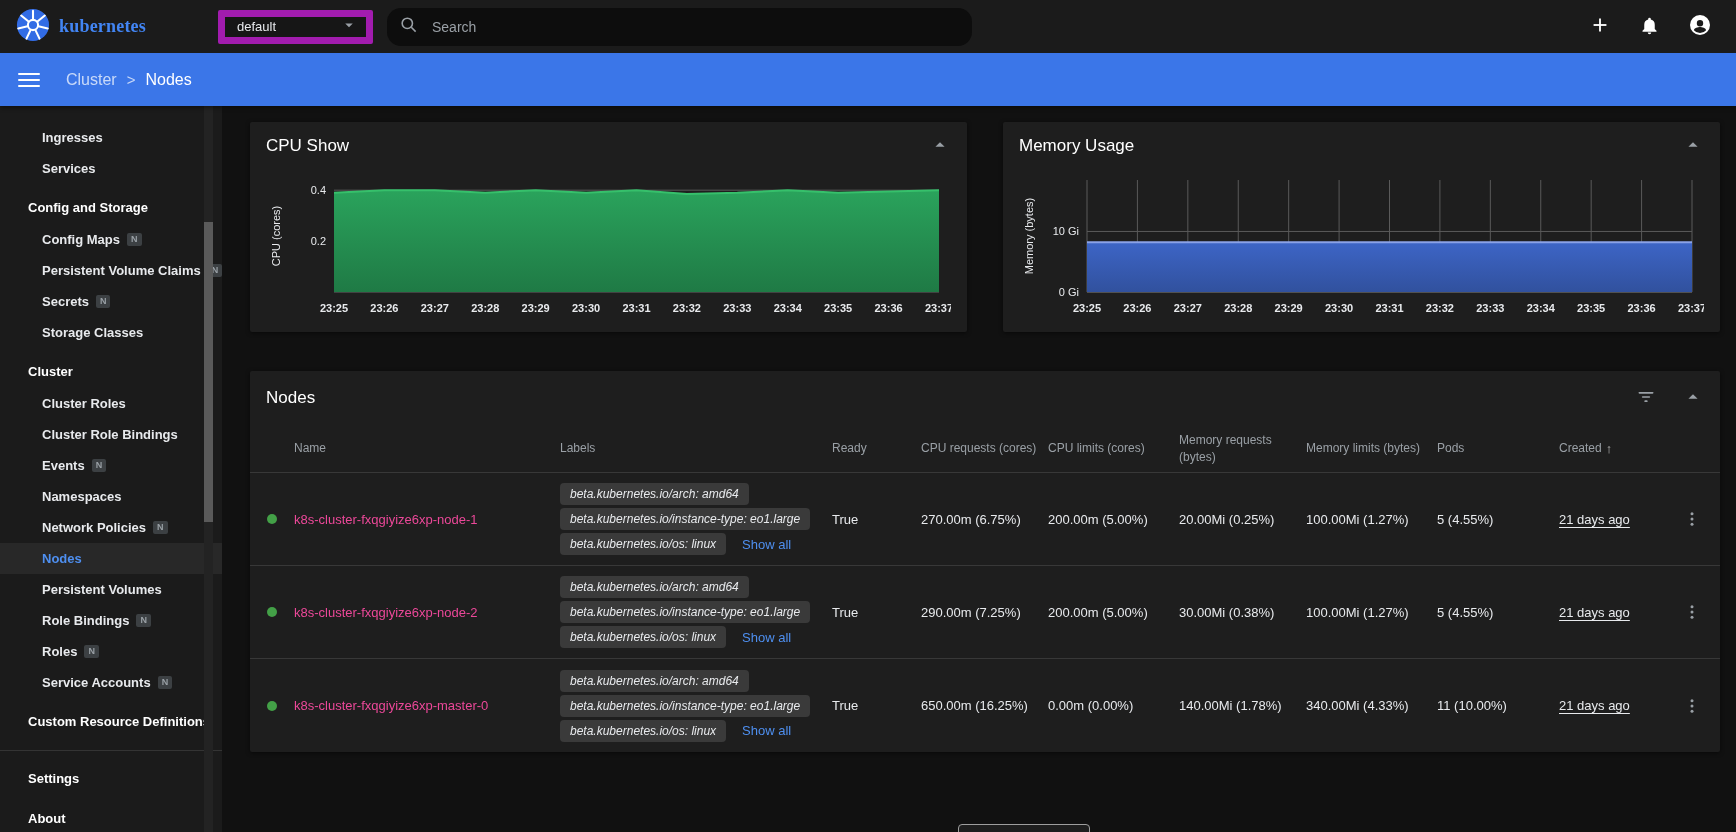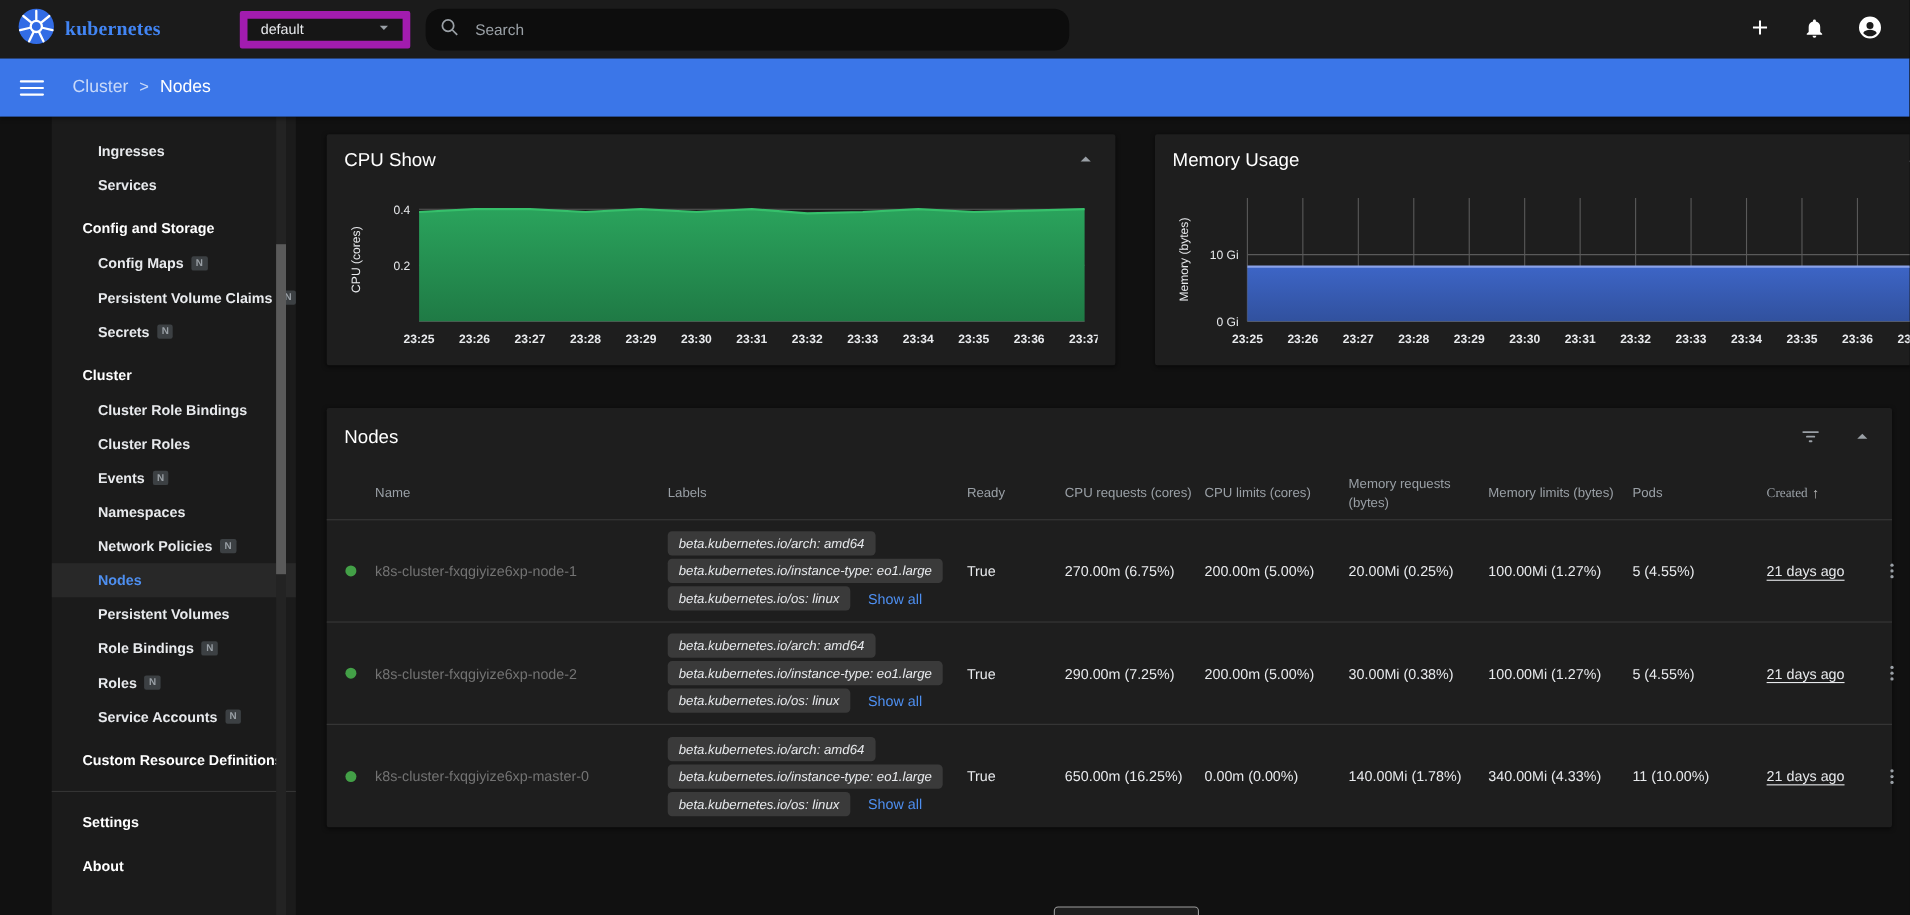--- a/index.html
+++ b/index.html
@@ -28,21 +28,21 @@
   .bluebar { height:53px; background:#3b76e8; display:flex; align-items:center; padding-left:18px; position:relative; z-index:2;
     box-shadow:0 2px 4px rgba(0,0,0,.4); }
   .hamburger { width:22px; display:flex; flex-direction:column; gap:4px; margin-right:26px; cursor:pointer; }
   .hamburger span { display:block; height:2px; background:#ffffff; border-radius:1px; }
   .breadcrumb { display:flex; align-items:center; gap:10px; font-size:16px; }
   .bc-parent { color:rgba(255,255,255,.72); cursor:pointer; }
   .bc-sep { color:rgba(255,255,255,.72); font-size:15px; }
   .bc-current { color:#ffffff; font-weight:500; }
 
   
-  .layout { display:flex; height:726px;margin-left:47px; }
+  .layout { display:flex; height:726px; }
   .sidebar { width:222px; background:#1b1b1b; position:relative; padding-top:16px; flex:none; }
   .nav-item { height:31px; display:flex; align-items:center; gap:7px; padding-left:42px; font-size:13px; font-weight:600;
     color:#e8eaed; cursor:pointer; white-space:nowrap; }
   .nav-item.active { color:#4e8ff0; background:rgba(255,255,255,.06); }
   .nav-section { padding:16px 0 9px 28px; font-size:13px; font-weight:700; color:#ffffff; white-space:nowrap; }
   .nav-section.clickable { cursor:pointer; }
   .nav-divider { border-top:1px solid #343434; margin:12px 0 4px 0; }
   .ns-badge { font-size:9px; font-weight:700; color:#9aa0a6; background:#3c4043; border-radius:2px; padding:1px 4px; line-height:1.2; }
   .sb-track { position:absolute; top:0; right:9px; width:9px; height:100%; background:#232323; }
   .sb-thumb { position:absolute; top:116px; right:9px; width:9px; height:300px; background:#5a5a5a; cursor:grab; }
@@ -60,28 +60,28 @@
   .nodes-header { height:54px; padding:0 16px; }
   .header-actions { display:flex; align-items:center; gap:26px; }
   .trow { display:grid; grid-template-columns:44px 266px 272px 89px 127px 131px 127px 131px 122px 105px 1fr;
     align-items:center; }
   .thead { height:48px; color:#9aa0a6; font-size:12px; font-weight:500; border-bottom:1px solid #383838; line-height:1.35; }
   .thead .tcell { padding-right:8px; }
   .tbody-row { min-height:93px; border-bottom:1px solid #383838; font-size:13px; font-weight:500; }
   .tbody-row:last-child { border-bottom:none; }
   .tcell { padding-right:10px; }
   .status-dot { width:10px; height:10px; border-radius:50%; background:#43a047; justify-self:center; }
-  .name-link { color:#737373; cursor:pointer; font-weight:400; }
+  .name-link { color:#ec4899; cursor:pointer; font-weight:400; }
   .labels-stack { display:flex; flex-direction:column; align-items:flex-start; gap:3px; padding:8px 0; }
   .chip { background:#3a3a3a; border-radius:4px; padding:4px 10px; font-size:12px; font-weight:400; color:#e8eaed; white-space:nowrap;font-style:italic; }
   .chip-line { display:flex; align-items:center; gap:16px; }
   .show-all { color:#4e8ff0; font-size:13px; font-weight:400; cursor:pointer; }
   .created-link { text-decoration:underline; text-underline-offset:3px; cursor:default; }
   .kebab { justify-self:center; }
-  .sort-col { cursor:pointer; display:flex; align-items:center; gap:4px;font-family:Liberation Serif, serif; }
+  .sort-col { cursor:pointer; display:flex; align-items:center; gap:4px; }
   .sort-arrow { font-size:13px; color:#bdbdbd; }
 
   .partial-widget { position:absolute; left:958px; top:824px; width:132px; height:22px;
     border:1px solid #9e9e9e; border-radius:4px; background:#1e1e1e; }
 </style>
 </head>
 <body>
 
 <div class="app">
 
@@ -179,26 +179,29 @@
             <span class="ns-badge">N</span>
           </div>
           <div class="nav-item">
             <span class="nav-label">Persistent Volume Claims</span>
             <span class="ns-badge">N</span>
           </div>
           <div class="nav-item">
             <span class="nav-label">Secrets</span>
             <span class="ns-badge">N</span>
           </div>
+          <div class="nav-item">
+            <span class="nav-label">Storage Classes</span>
+          </div>
           <div class="nav-section">Cluster</div>
           <div class="nav-item">
+            <span class="nav-label">Cluster Roles</span>
+          </div>
+          <div class="nav-item">
             <span class="nav-label">Cluster Role Bindings</span>
-          </div>
-          <div class="nav-item">
-            <span class="nav-label">Cluster Roles</span>
           </div>
           <div class="nav-item">
             <span class="nav-label">Events</span>
             <span class="ns-badge">N</span>
           </div>
           <div class="nav-item">
             <span class="nav-label">Namespaces</span>
           </div>
           <div class="nav-item">
             <span class="nav-label">Network Policies</span>

